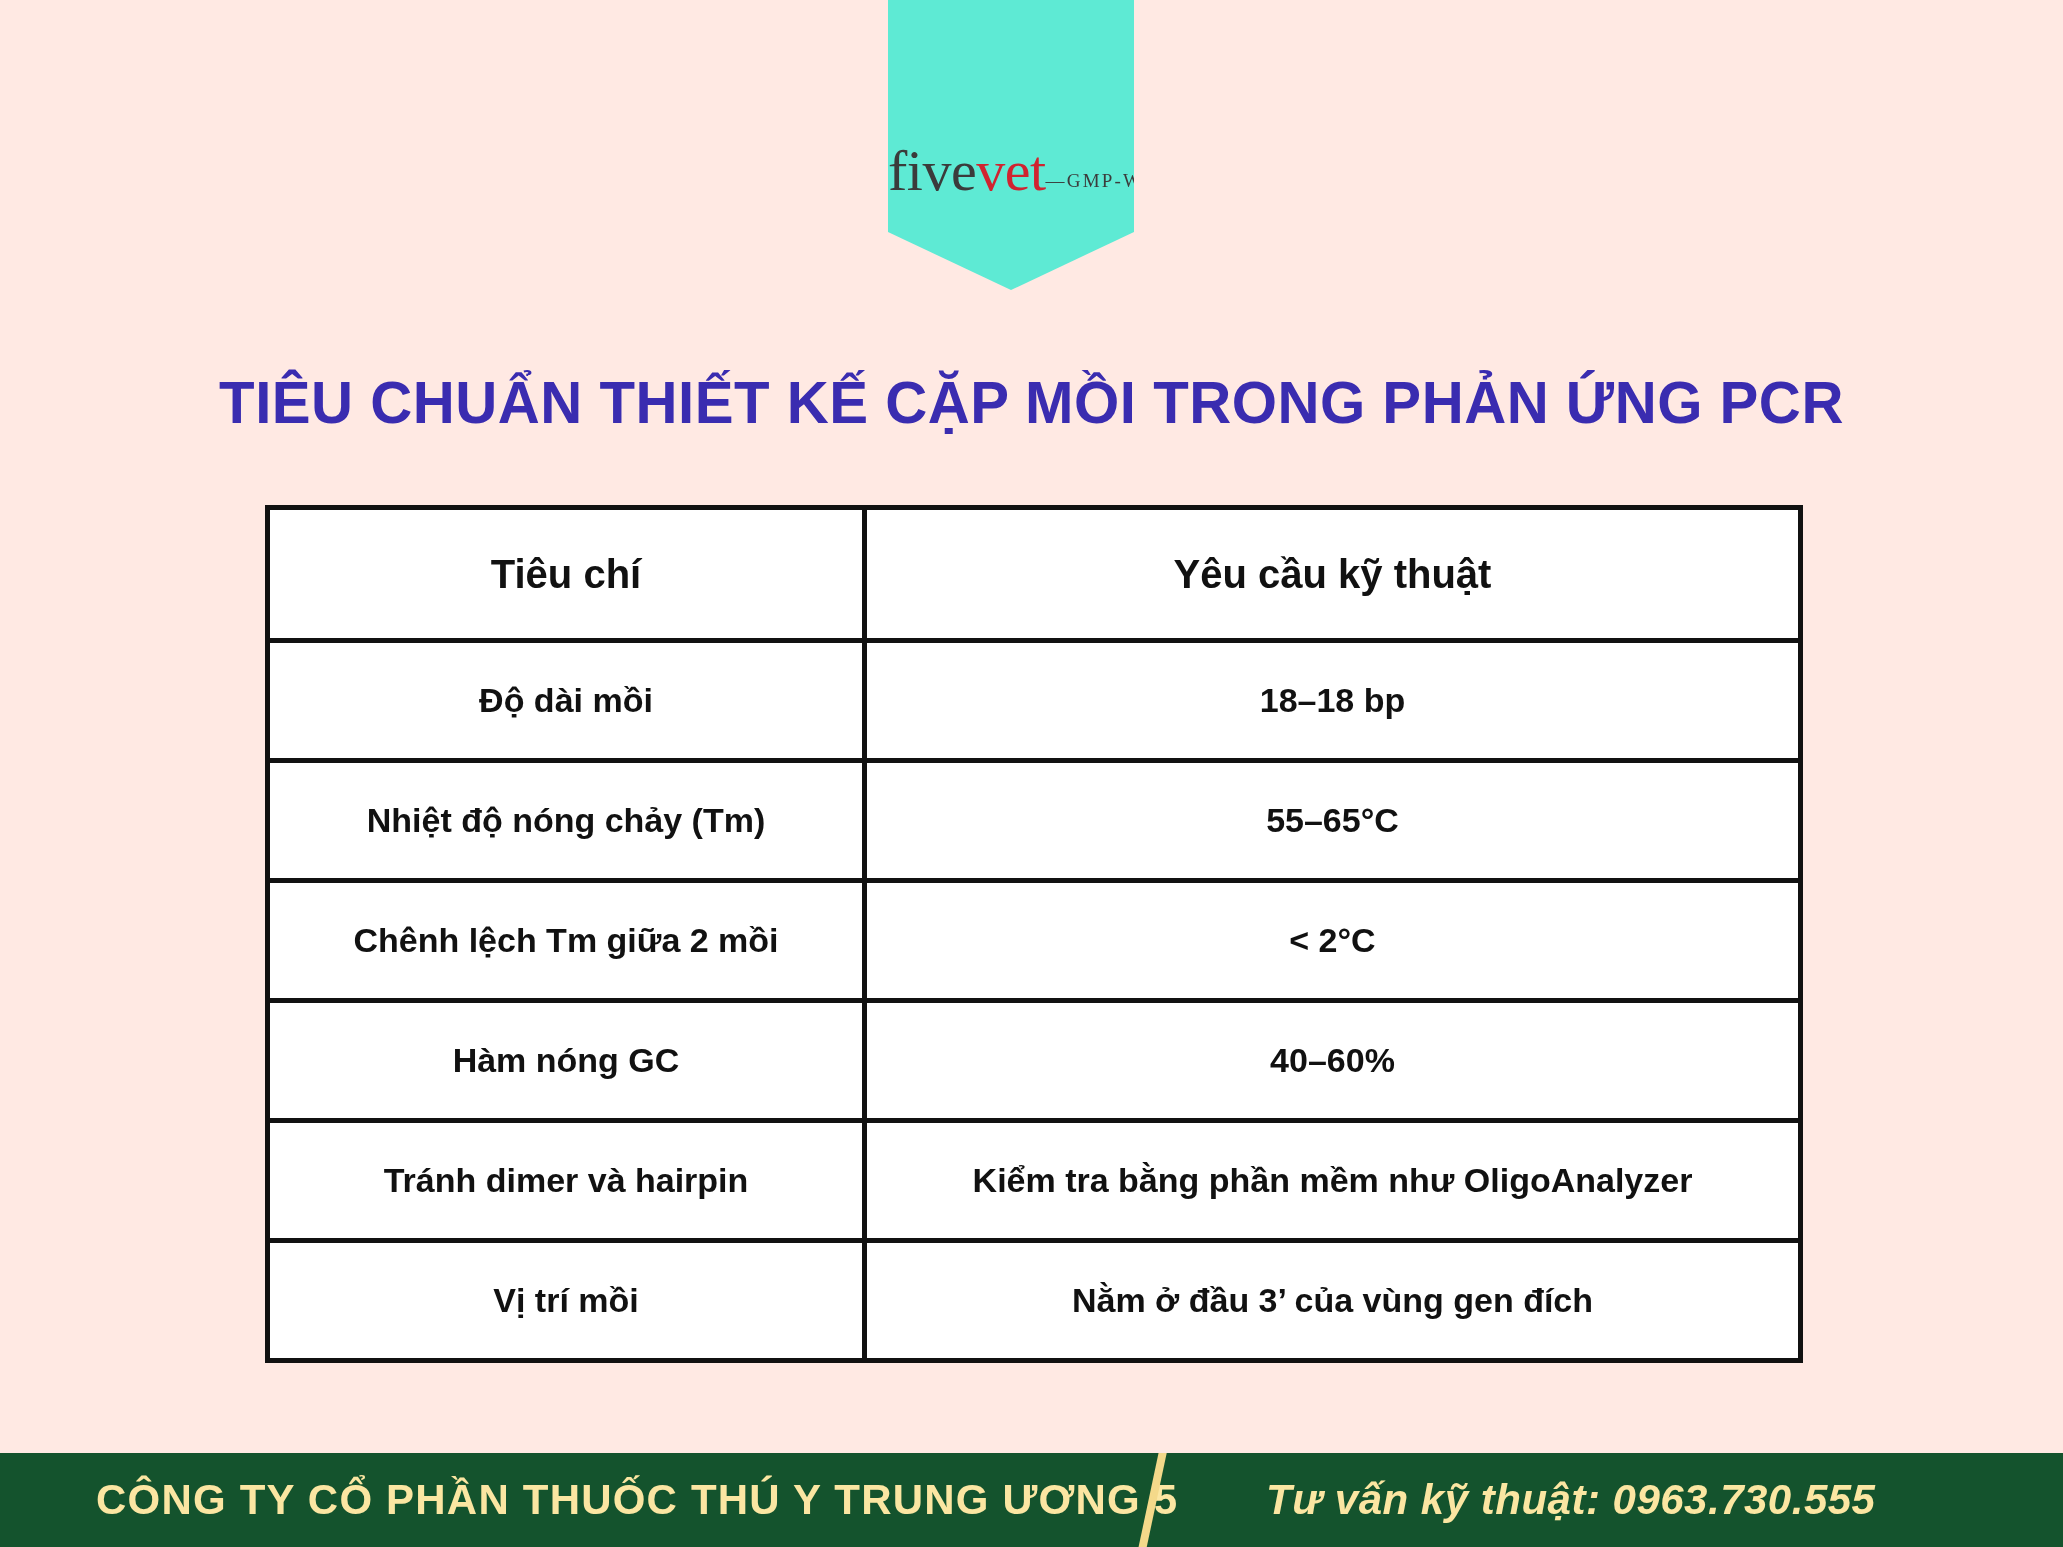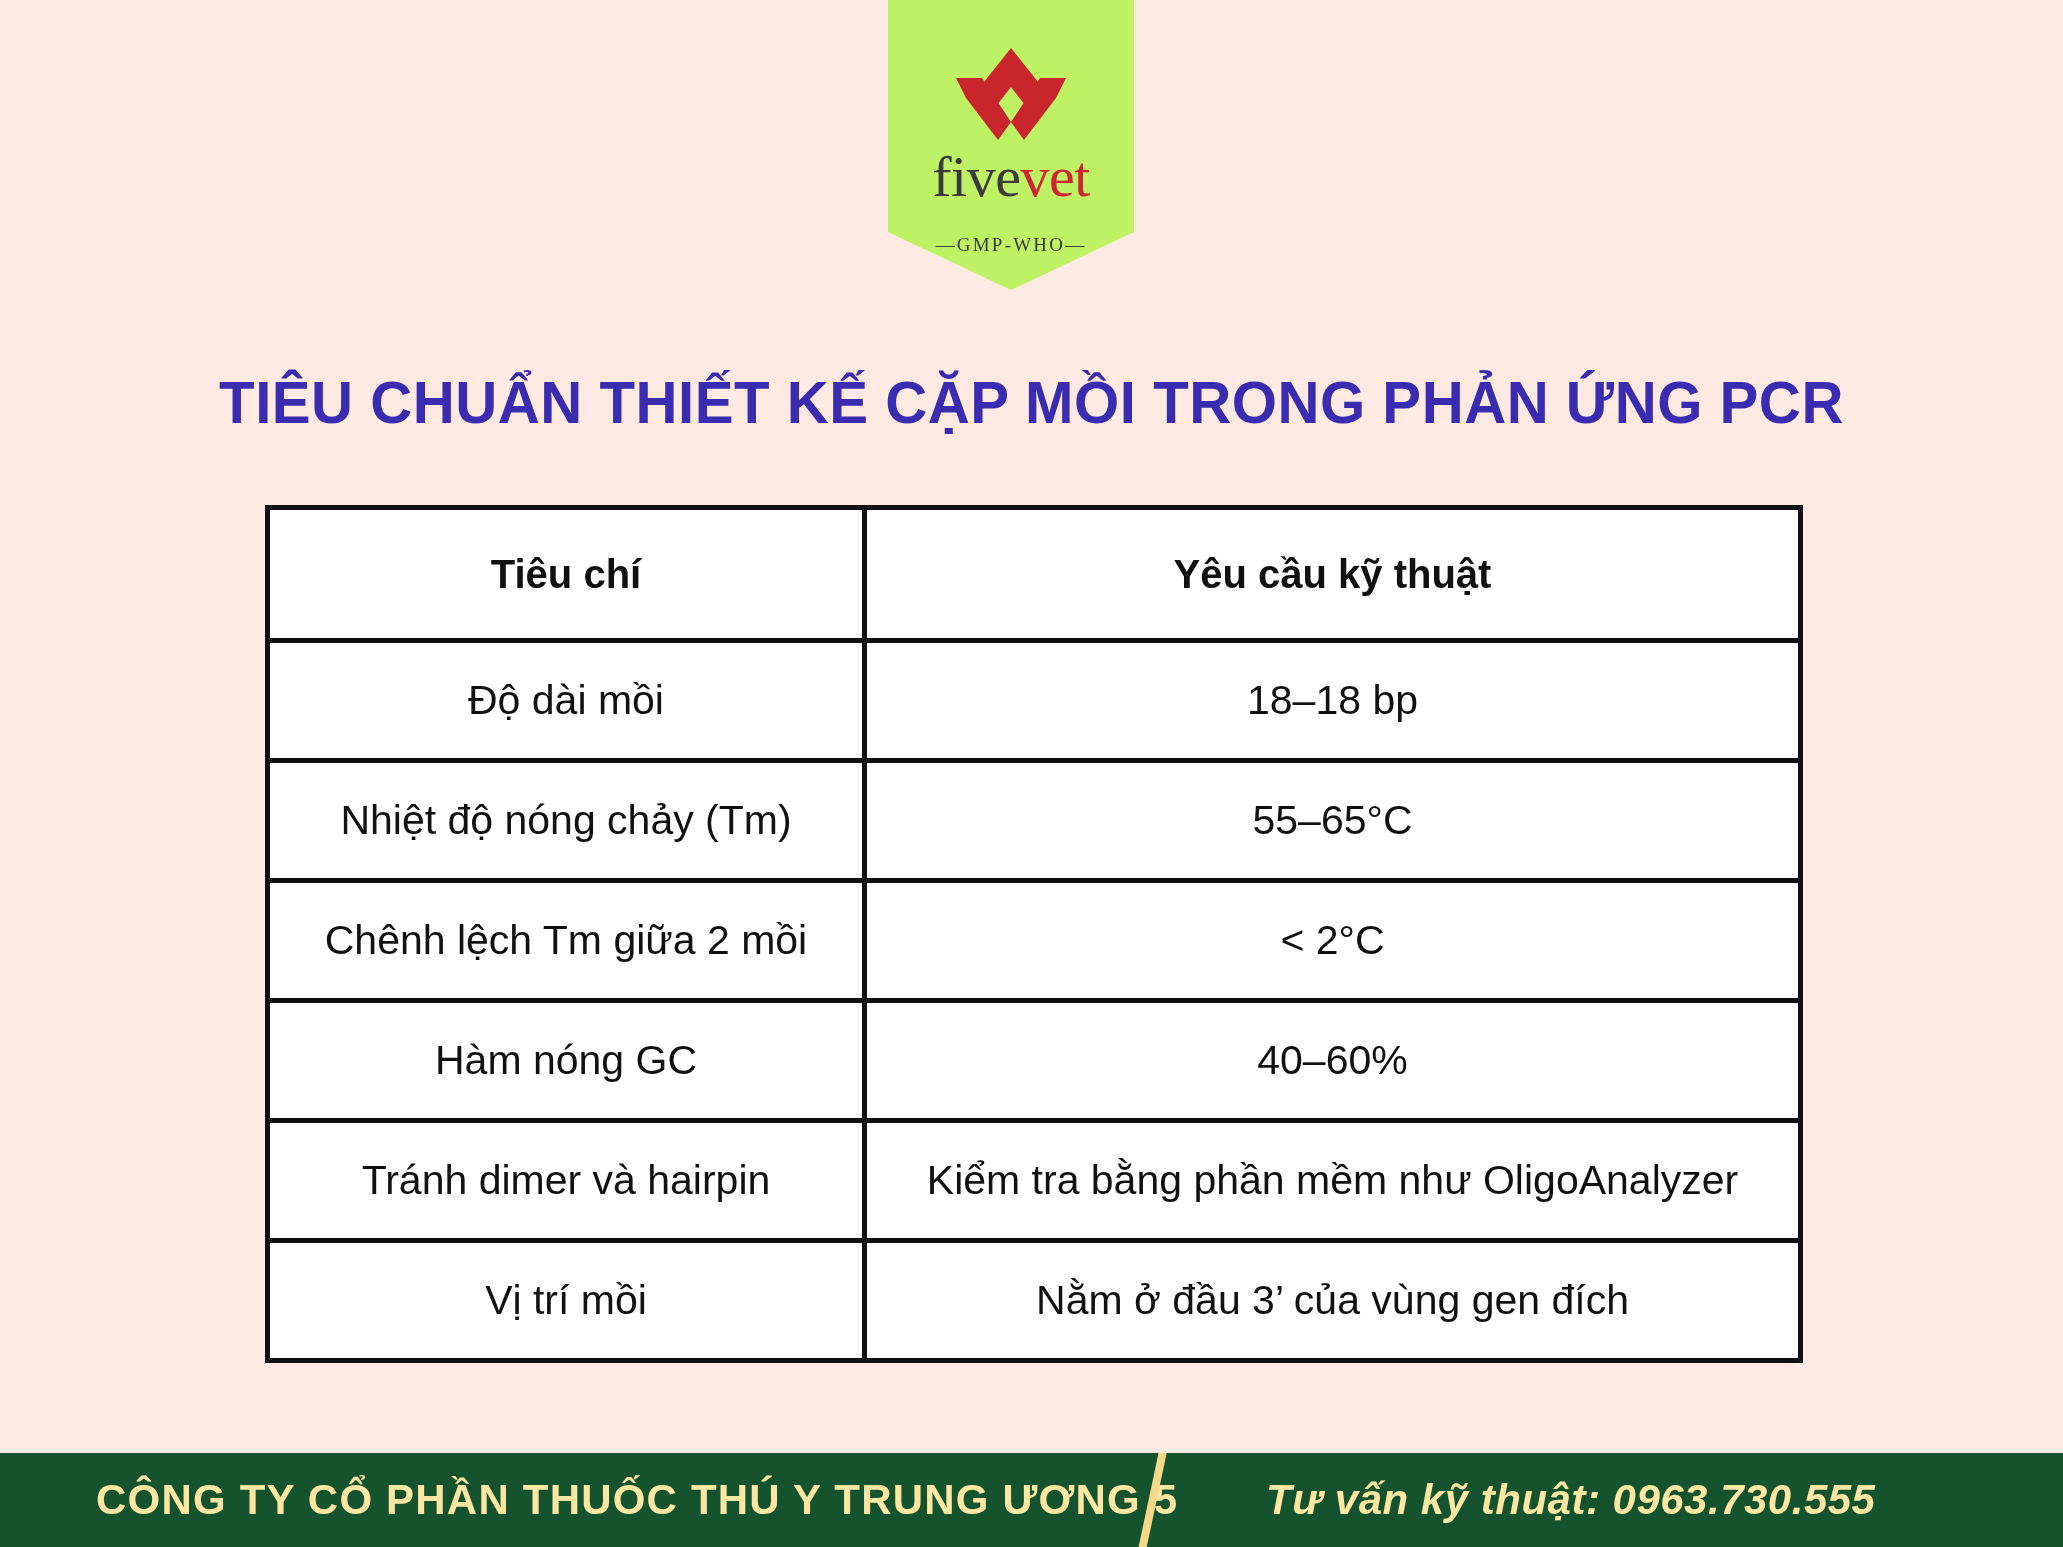--- a/index.html
+++ b/index.html
@@ -25,25 +25,25 @@
     overflow: hidden;
   }
 
   
   #logo-ribbon {
     position: absolute;
     left: 888px;
     top: 0;
     width: 246px;
     height: 290px;
-    background: #bef264;
+    background: #5eead4;
     -webkit-clip-path: polygon(0 0, 100% 0, 100% 80%, 50% 100%, 0 80%);
     clip-path: polygon(0 0, 100% 0, 100% 80%, 50% 100%, 0 80%);
     display: flex;
-    flex-direction: column;
+    flex-direction: row;
     align-items: center;
     justify-content: flex-start;
     padding-top: 44px;
     box-sizing: border-box;
   }
   #logo-mark {
     width: 150px;
     height: 96px;
     display: block;
   }
@@ -104,22 +104,22 @@
     color: #111111;
     padding: 0 14px;
   }
   #spec-table thead th {
     height: 128px;
     font-size: 40px;
     font-weight: bold;
   }
   #spec-table tbody td {
     height: 115px;
-    font-size: 41px;
-    font-weight: normal;
+    font-size: 34px;
+    font-weight: bold;
   }
 
   
   #footer-bar {
     position: absolute;
     left: 0;
     top: 1453px;
     width: 2063px;
     height: 94px;
     background: #14532d;

